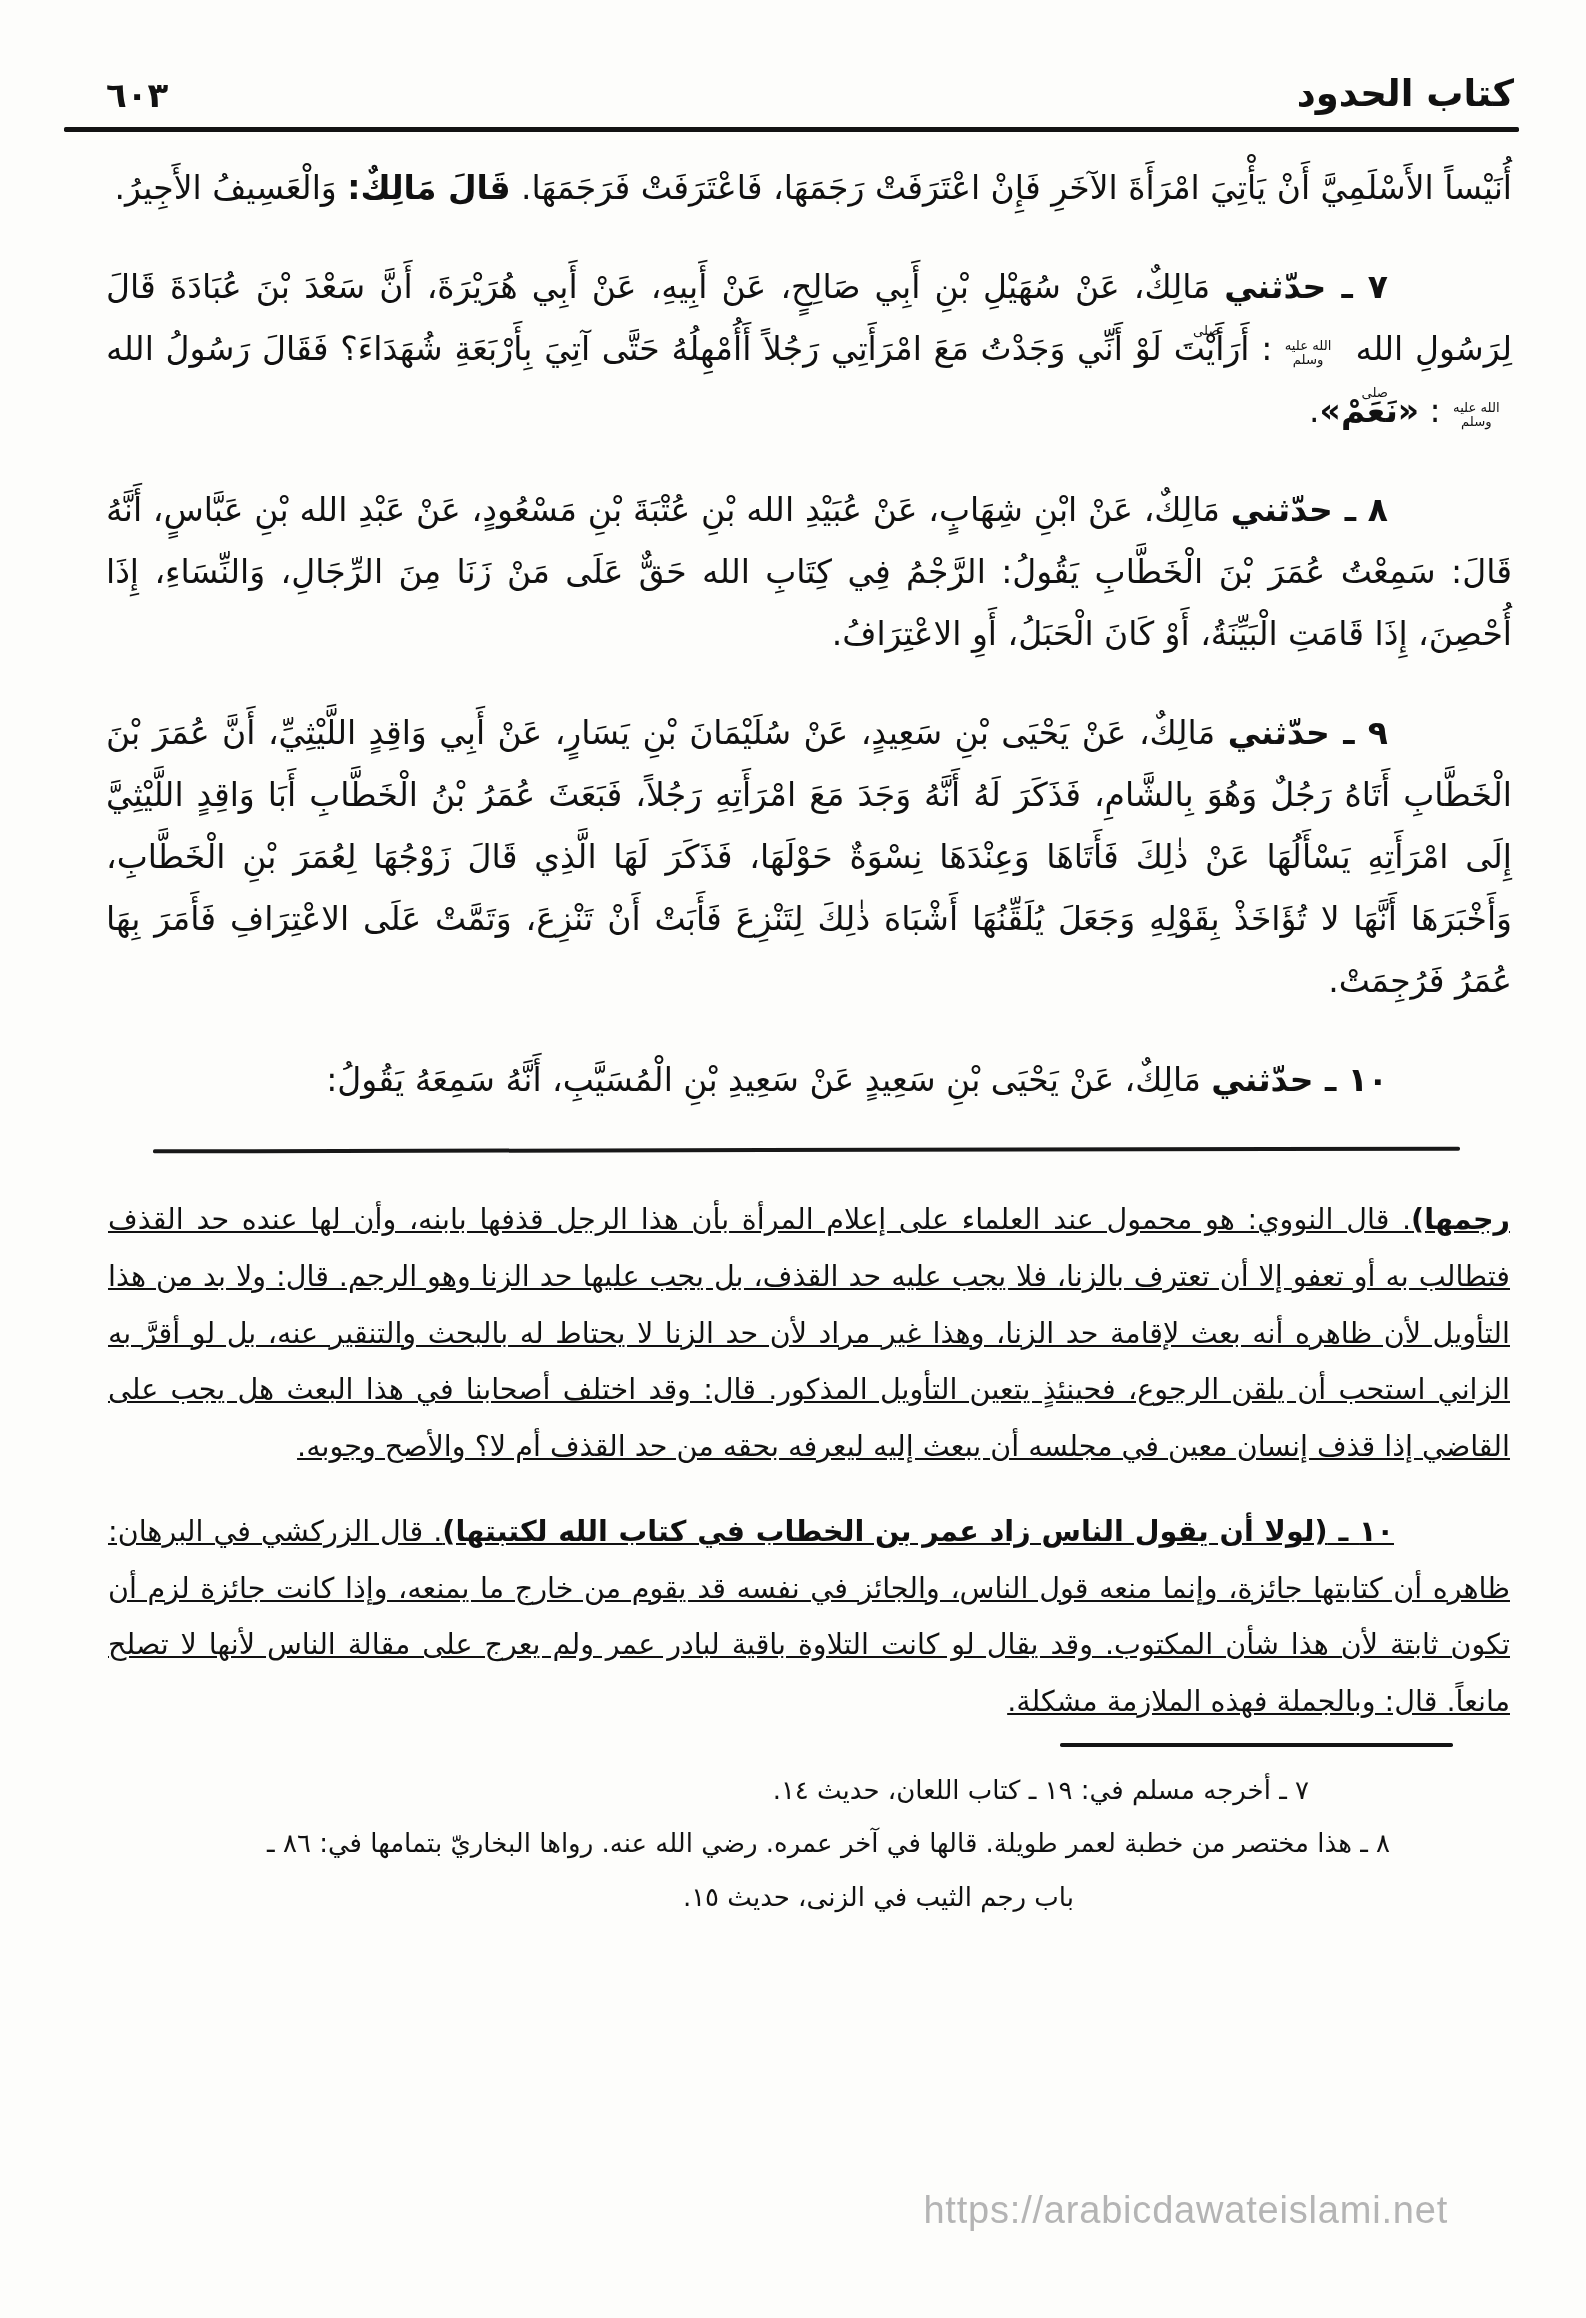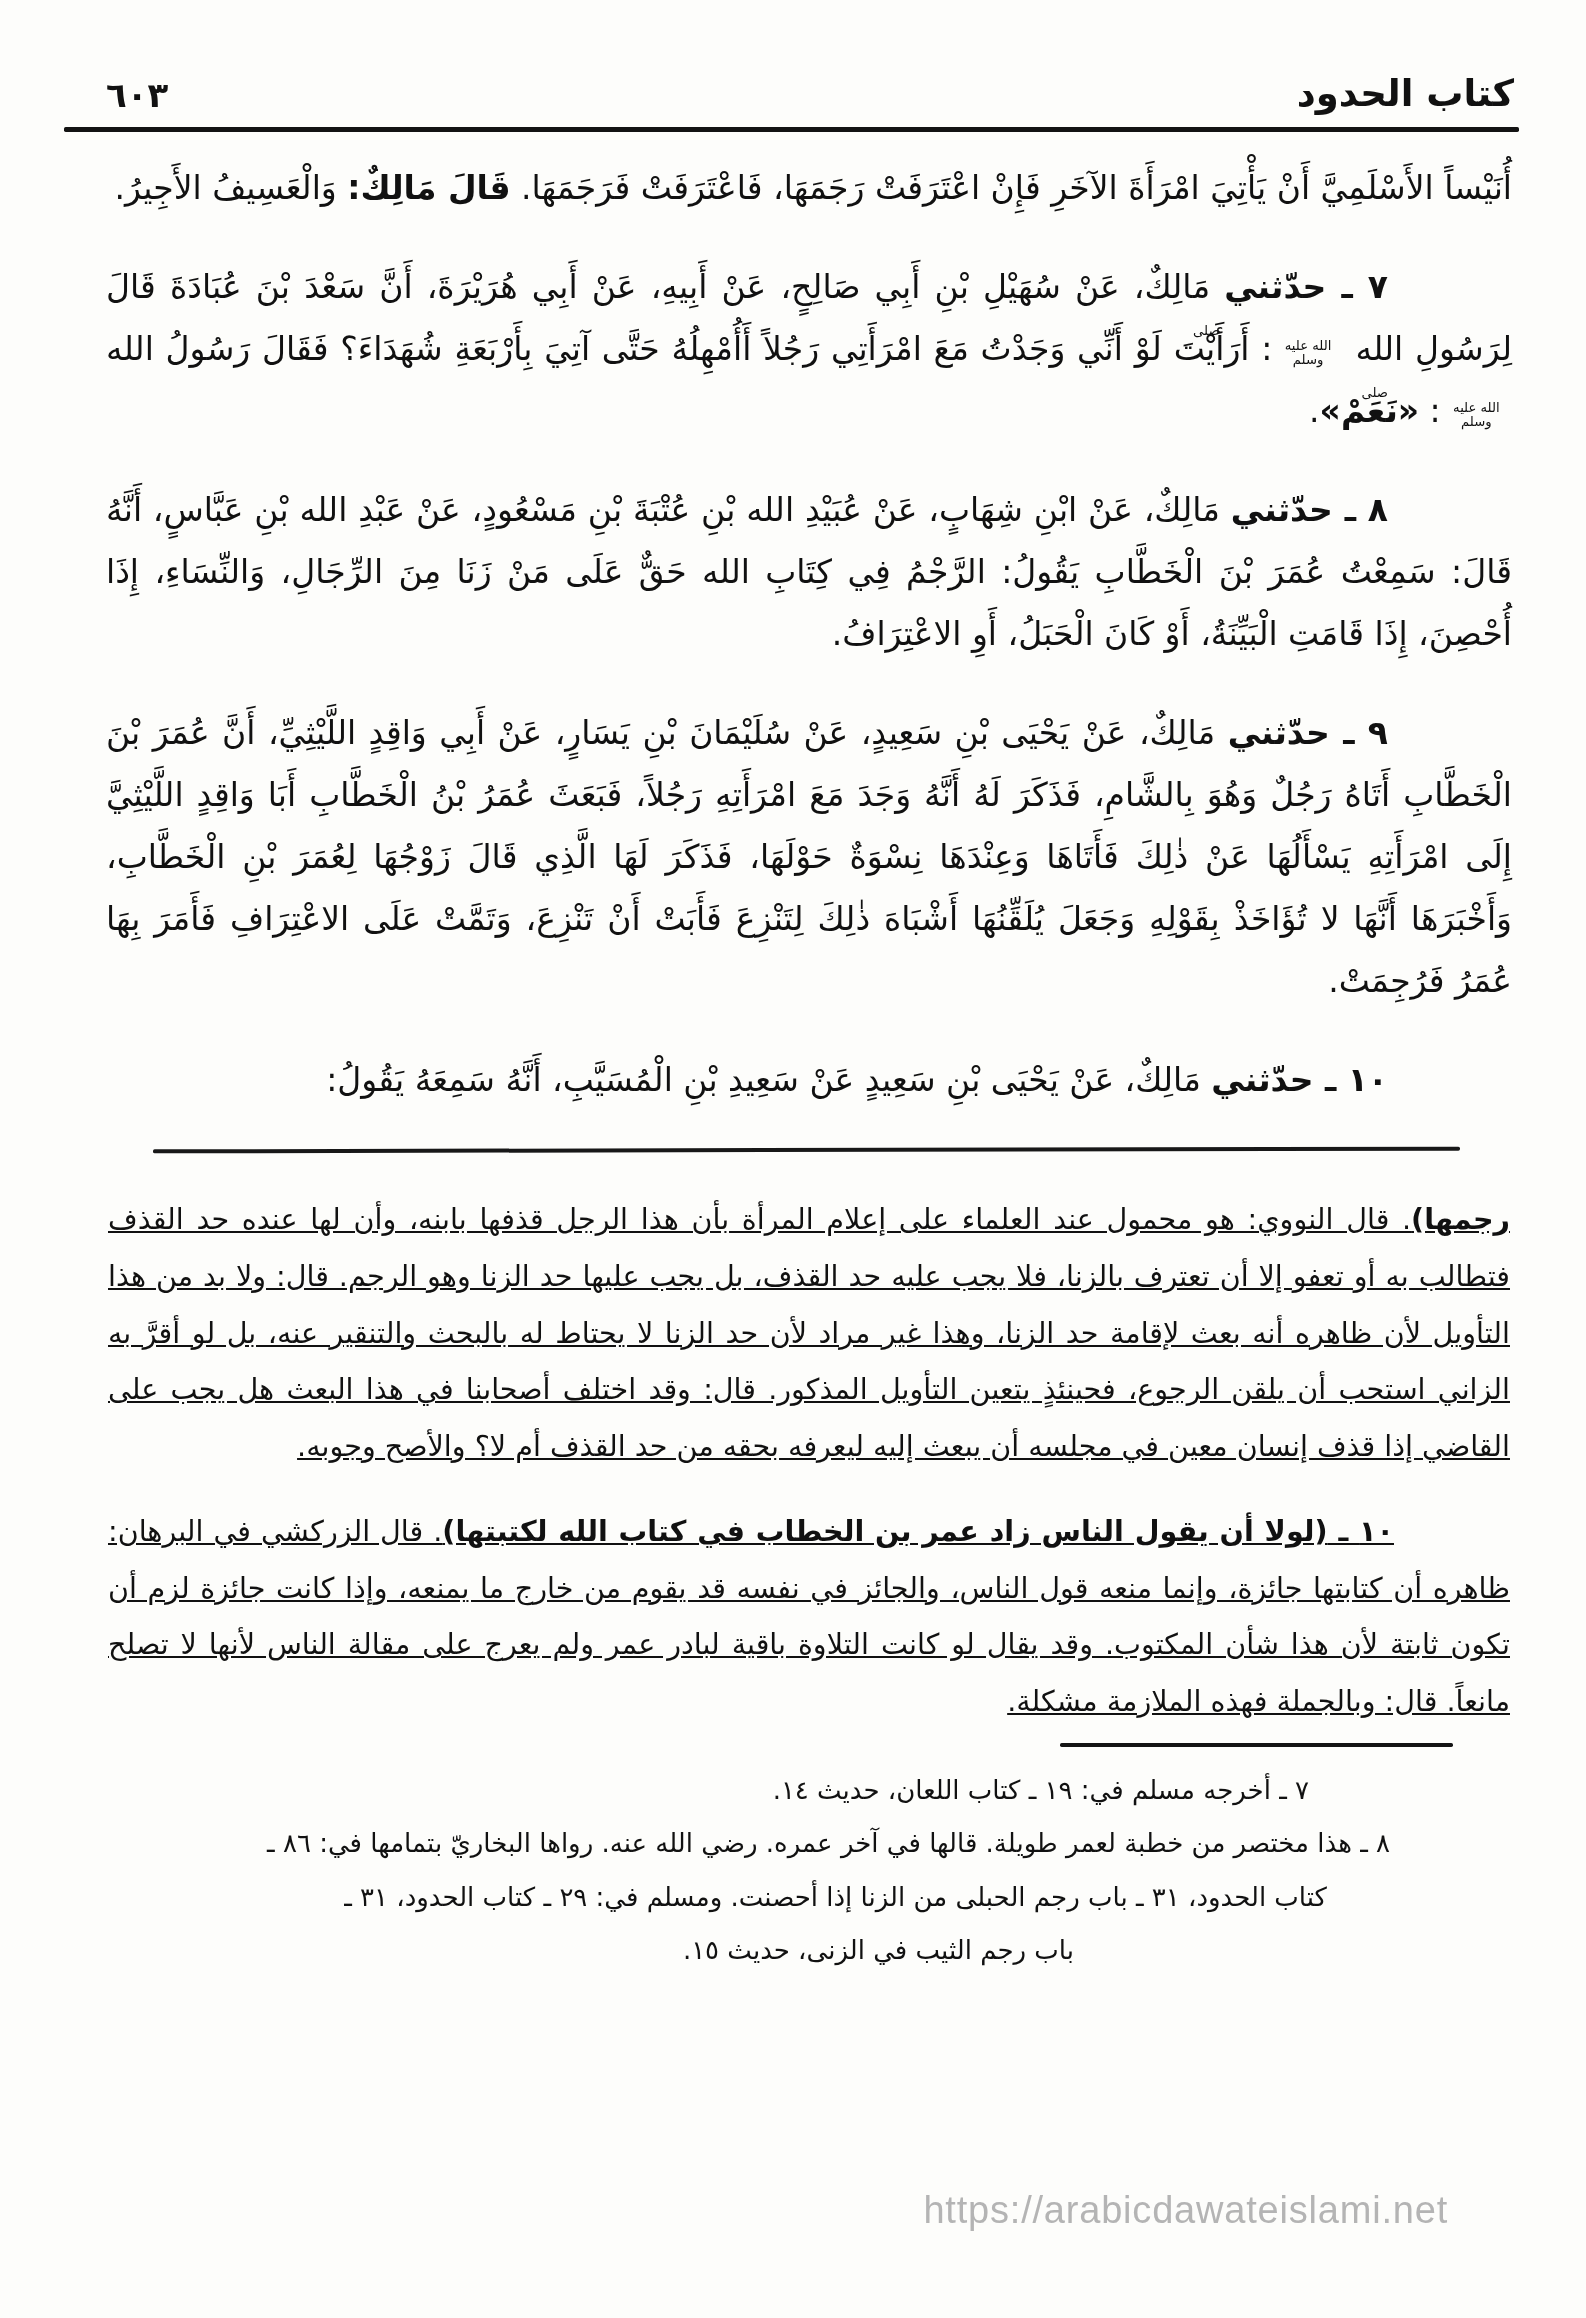--- a/index.html
+++ b/index.html
@@ -91,21 +91,20 @@
     <p><span class="bold">رجمها)</span><span>. قال النووي: هو محمول عند العلماء على إعلام المرأة بأن هذا الرجل قذفها بابنه، وأن لها عنده حد القذف فتطالب به أو تعفو إلا أن تعترف بالزنا، فلا يجب عليه حد القذف، بل يجب عليها حد الزنا وهو الرجم. قال: ولا بد من هذا التأويل لأن ظاهره أنه بعث لإقامة حد الزنا، وهذا غير مراد لأن حد الزنا لا يحتاط له بالبحث والتنقير عنه، بل لو أقرَّ به الزاني استحب أن يلقن الرجوع، فحينئذٍ يتعين التأويل المذكور. قال: وقد اختلف أصحابنا في هذا البعث هل يجب على القاضي إذا قذف إنسان معين في مجلسه أن يبعث إليه ليعرفه بحقه من حد القذف أم لا؟ والأصح وجوبه.</span></p>
     <p class="p10"><span class="bold">١٠ ـ </span><span class="bold">(لولا أن يقول الناس زاد عمر بن الخطاب في كتاب الله لكتبتها)</span><span>. قال الزركشي في البرهان: ظاهره أن كتابتها جائزة، وإنما منعه قول الناس، والجائز في نفسه قد يقوم من خارج ما يمنعه، وإذا كانت جائزة لزم أن تكون ثابتة لأن هذا شأن المكتوب. وقد يقال لو كانت التلاوة باقية لبادر عمر ولم يعرج على مقالة الناس لأنها لا تصلح مانعاً. قال: وبالجملة فهذه الملازمة مشكلة.</span></p>
   </div>
 
   <div class="fn-rule"></div>
 
   <div class="footnotes">
     <p class="fn7">٧ ـ أخرجه مسلم في: ١٩ ـ كتاب اللعان، حديث ١٤.</p>
     <p class="fn8">
       <span class="l1">٨ ـ هذا مختصر من خطبة لعمر طويلة. قالها في آخر عمره. رضي الله عنه. رواها البخاريّ بتمامها في: ٨٦ ـ</span>
-      <span class="l2">كتاب الحدود، ٣١ ـ باب رجم الحبلى من الزنا إذا أحصنت. ومسلم في: ٢٩ ـ كتاب الحدود، ٣١ ـ</span>
       <span class="l3">باب رجم الثيب في الزنى، حديث ١٥.</span>
     </p>
   </div>
 
   <div class="watermark">https://arabicdawateislami.net</div>
 
 </div>
 
 
 </body></html>

